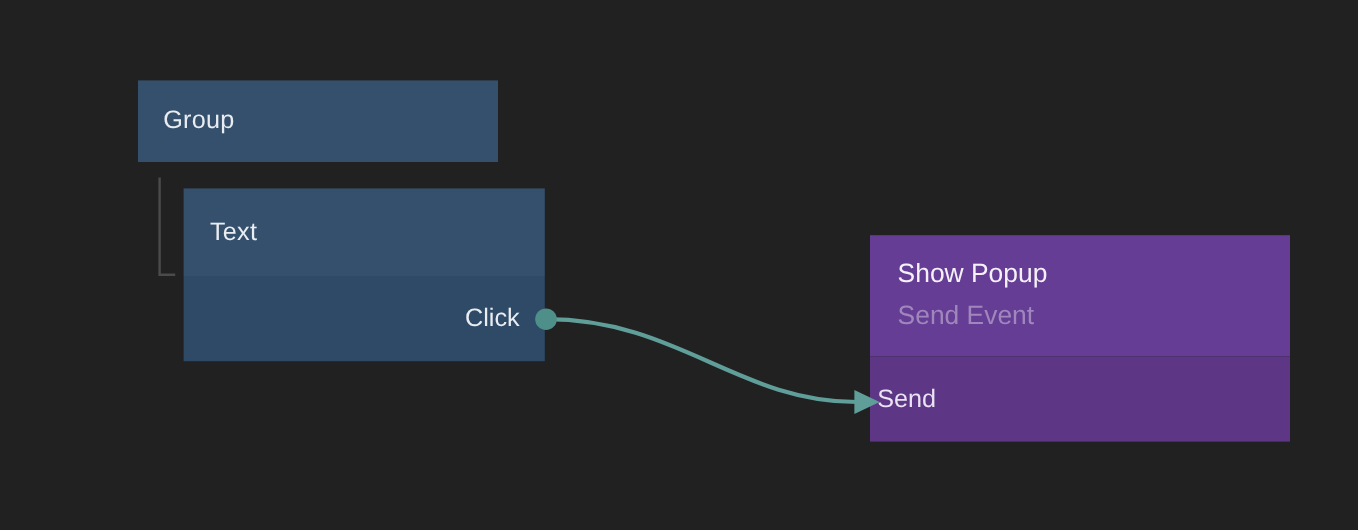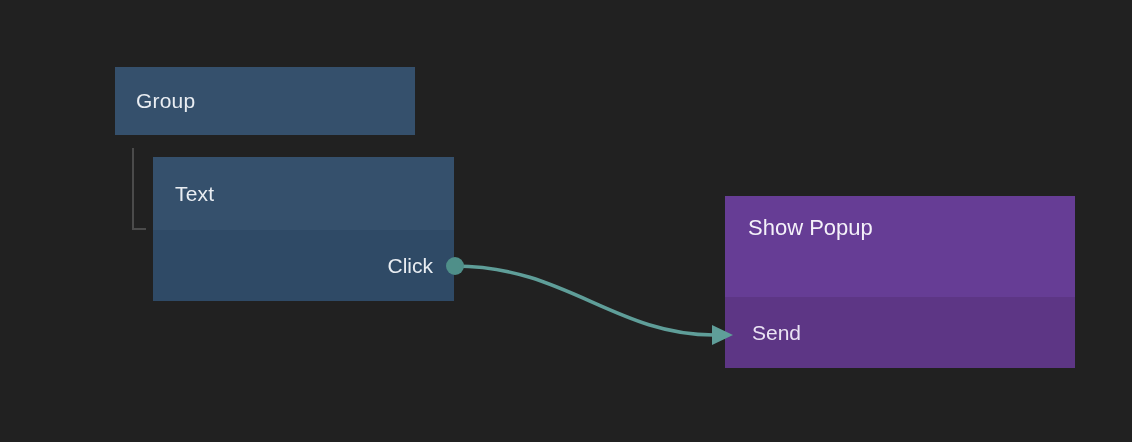--- a/index.html
+++ b/index.html
@@ -64,21 +64,21 @@
     margin-bottom: 9px;
   }
   .popup-subtitle {
     color: var(--text-muted-purple);
     font-size: 22px;
   }
   .node-popup-input {
     flex: 1;
     background: var(--node-purple-dark);
     display: flex; align-items: center;
-    padding: 0 27px;
+    padding: 0 6px;
   }
   .input-label {
     color: var(--text-on-purple);
     font-size: 21px;
   }
 
   
   svg.overlay {
     position: absolute; inset: 0;
     width: 1132px; height: 442px;
@@ -108,20 +108,21 @@
       <span class="node-label">Text</span>
     </div>
     <div class="node-text-ports">
       <span class="port-label">Click</span>
     </div>
   </div>
 
   <div class="node node-popup">
     <div class="node-popup-header">
       <div class="popup-title">Show Popup</div>
+      <div class="popup-subtitle">Send Event</div>
     </div>
     <div class="node-popup-input">
       <span class="input-label">Send</span>
     </div>
   </div>
 
   <svg class="overlay">
     <path class="wire-path clickable" d="M 455 266 C 565 266, 615 335, 714 335"></path>
     <polygon class="wire-arrowhead clickable" points="712,325 733,335 712,345"></polygon>
     <circle class="port-dot clickable" cx="455" cy="266" r="9"></circle>

